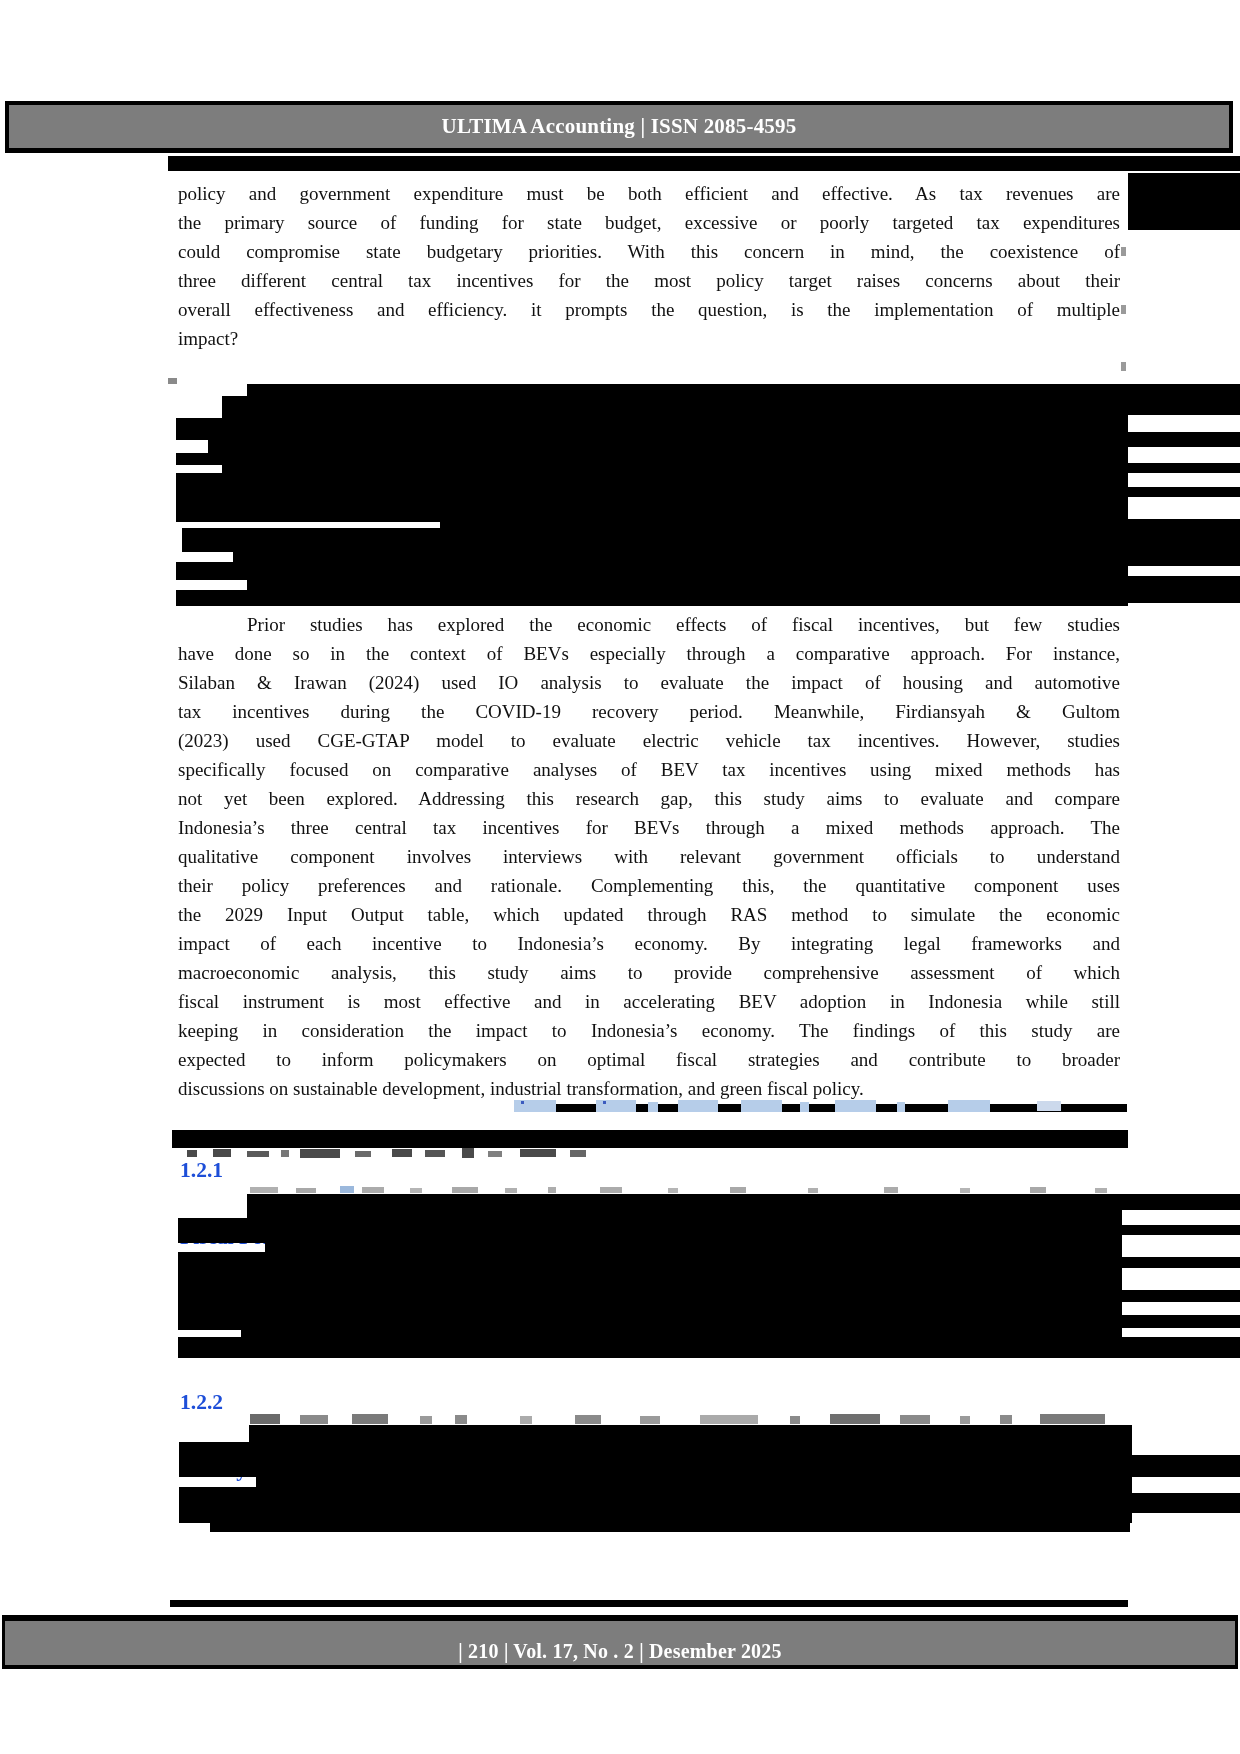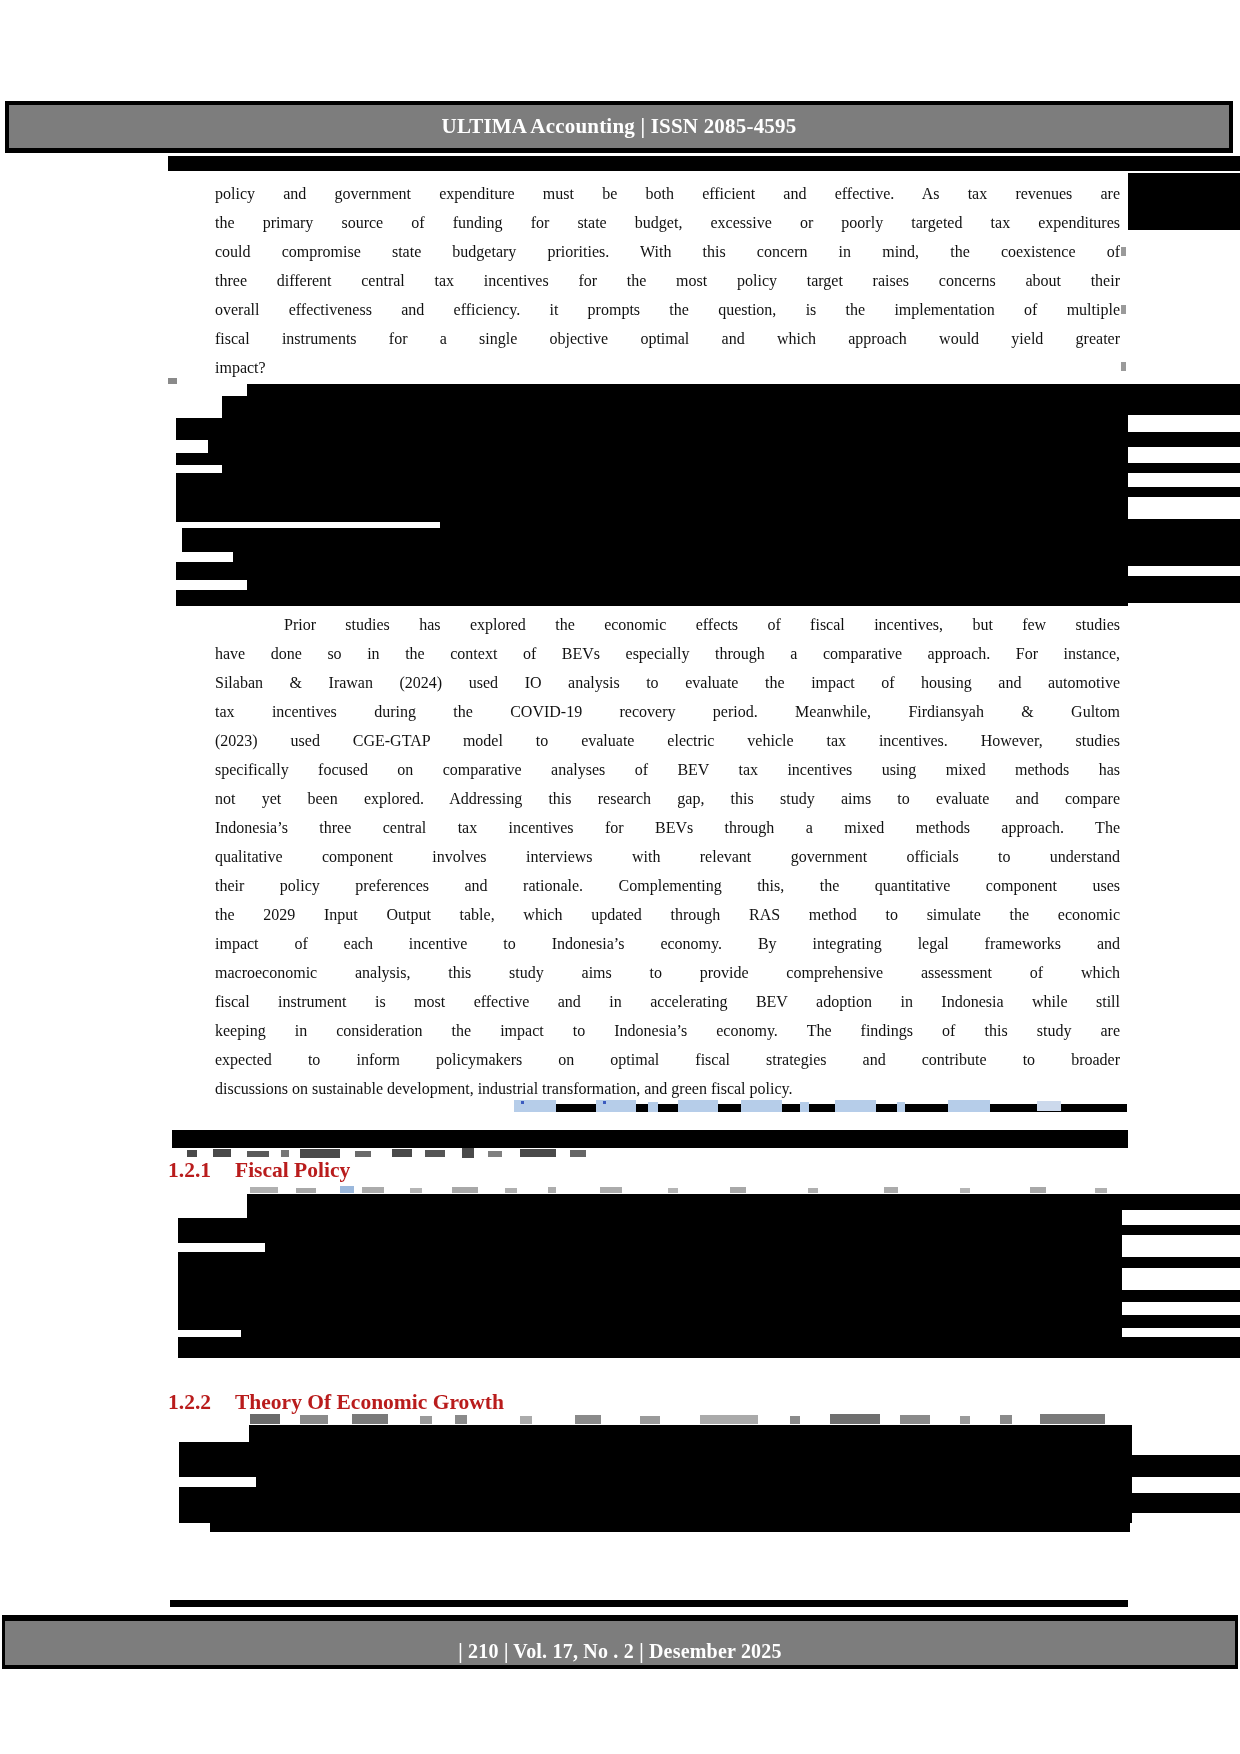--- a/index.html
+++ b/index.html
@@ -7,44 +7,43 @@
         font-family:"Liberation Serif",serif;color:#111;}
   .headerbar{position:absolute;left:5px;top:101px;width:1228px;height:52px;background:#7d7d7d;
         border:4px solid #000;border-bottom-width:5px;box-sizing:border-box;
         display:flex;align-items:center;justify-content:center;}
   .headerbar .bar-text{color:#ffffff;font-weight:bold;font-size:21px;letter-spacing:.2px;}
   .footerbar{position:absolute;left:2px;top:1615px;width:1236px;height:54px;background:#7d7d7d;
         border:3px solid #000;border-top-width:6px;border-bottom-width:4px;box-sizing:border-box;
         display:flex;align-items:center;justify-content:center;}
   .footerbar .bar-text{color:#ffffff;font-weight:bold;font-size:20px;letter-spacing:.2px;margin-top:17px;}
   .body-col{position:absolute;left:178px;width:942px;}
-  .line{height:29px;line-height:29px;font-size:16px;text-align:justify;text-align-last:justify;
-        overflow:hidden;margin-left:37px;}
+  .line{height:29px;line-height:29px;font-size:19px;text-align:justify;text-align-last:justify;
+        overflow:hidden;}
   .line.last{text-align-last:left;}
   .line.indent{text-indent:69px;}
-  .sec-h{position:absolute;left:168px;display:flex;font-weight:bold;font-size:21.5px;line-height:26px;color:#b91c1c;}
+  .sec-h{position:absolute;left:180px;display:flex;font-weight:bold;font-size:21.5px;line-height:26px;color:#1d4ed8;flex-direction:column;}
   .sec-h .h-num{width:67px;flex:0 0 67px;}
   .rd{position:absolute;background:#000;}
 </style>
 </head>
 <body>
 
 <div class="page">
 
   <div class="headerbar">
     <span class="bar-text">ULTIMA Accounting | ISSN 2085-4595</span>
   </div>
 
   <div class="body-col" style="top:179px">
     <div class="line">policy and government expenditure must be both efficient and effective. As tax revenues are</div>
     <div class="line">the primary source of funding for state budget, excessive or poorly targeted tax expenditures</div>
     <div class="line">could compromise state budgetary priorities. With this concern in mind, the coexistence of</div>
     <div class="line">three different central tax incentives for the most policy target raises concerns about their</div>
     <div class="line">overall effectiveness and efficiency. it prompts the question, is the implementation of multiple</div>
-    <div class="line">fiscal instruments for a single objective optimal and which approach would yield greater</div>
     <div class="line last">impact?</div>
   </div>
 
   <div class="body-col" style="top:610px">
     <div class="line indent">Prior studies has explored the economic effects of fiscal incentives, but few studies</div>
     <div class="line">have done so in the context of BEVs especially through a comparative approach. For instance,</div>
     <div class="line">Silaban &amp; Irawan (2024) used IO analysis to evaluate the impact of housing and automotive</div>
     <div class="line">tax incentives during the COVID-19 recovery period. Meanwhile, Firdiansyah &amp; Gultom</div>
     <div class="line">(2023) used CGE-GTAP model to evaluate electric vehicle tax incentives. However, studies</div>
     <div class="line">specifically focused on comparative analyses of BEV tax incentives using mixed methods has</div>

